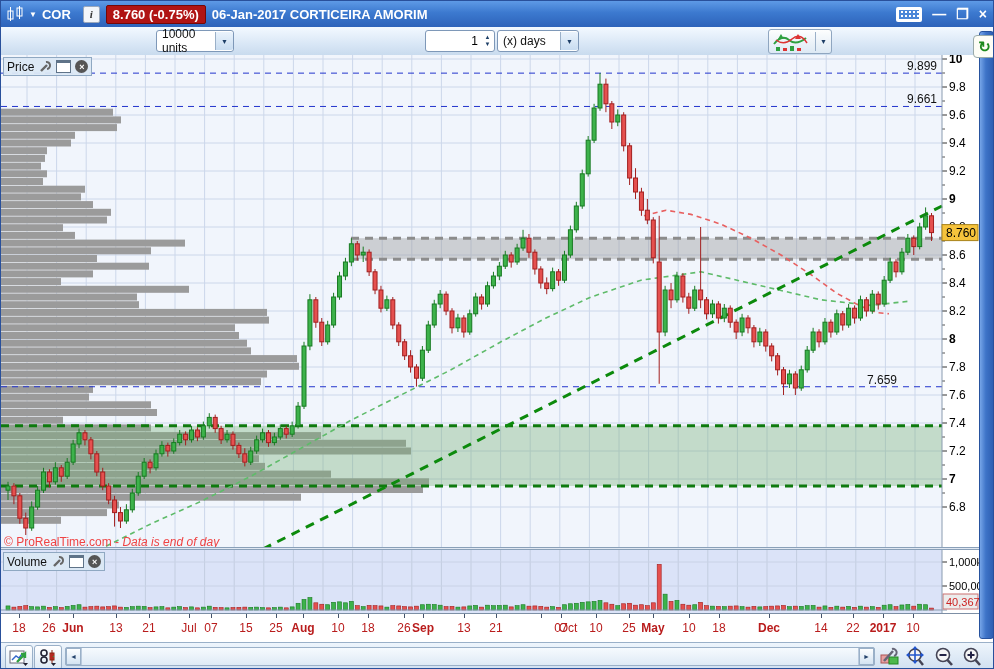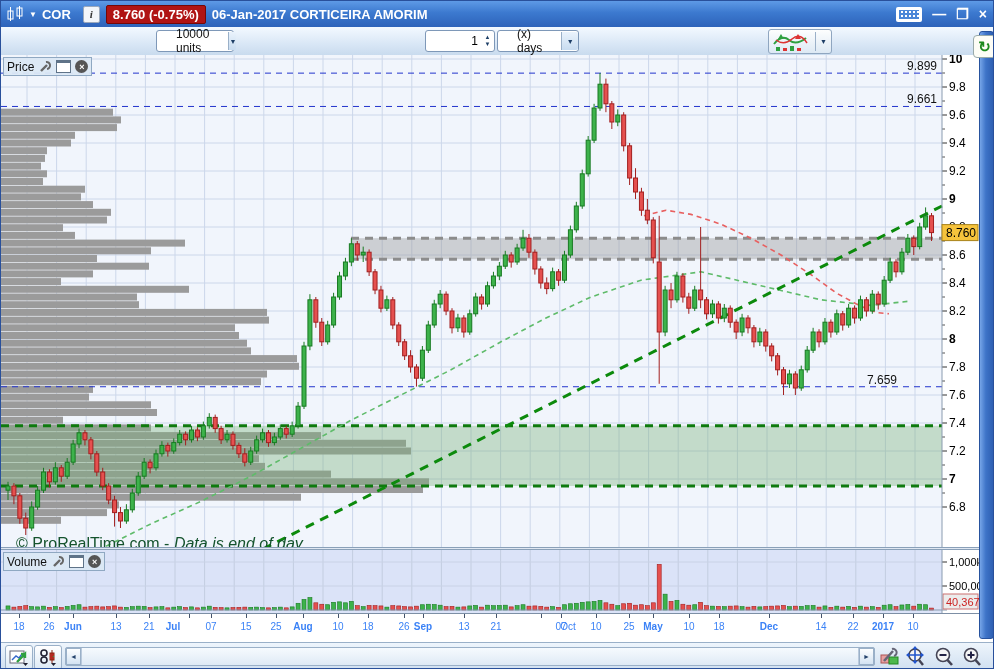--- a/index.html
+++ b/index.html
@@ -23,21 +23,21 @@
   .kbicon{width:26px;height:15px;background:#fff;border-radius:2px;position:relative;}
   .kbicon:after{content:"";position:absolute;left:3px;top:3px;width:20px;height:9px;
     background:repeating-linear-gradient(90deg,#4a86d8 0 2px,transparent 2px 4px),
                repeating-linear-gradient(0deg,#4a86d8 0 2px,transparent 2px 4px);}
   
   .toolbar{left:0;top:26px;width:994px;height:28px;
     background:linear-gradient(180deg,#f3f9ff 0%,#d9e7f6 60%,#c9dbee 100%);
     border-bottom:1px solid #97aec7;}
   .dd{position:absolute;top:3px;height:20px;background:#fff;border:1px solid #7e98b8;
     border-radius:3px;display:flex;align-items:center;font-size:12px;color:#111;}
-  .dd .txt{padding:0 19px;flex:1;}
+  .dd .txt{padding:0 5px;flex:1;}
   .ddbtn{width:17px;height:18px;margin:0;border-left:1px solid #9ab0c8;
     background:linear-gradient(180deg,#eaf3fc,#c8dcf0);display:flex;align-items:center;
     justify-content:center;font-size:7px;color:#1d3e66;border-radius:0 2px 2px 0;}
   .spin{position:absolute;top:3px;height:20px;background:#fff;border:1px solid #7e98b8;
     border-radius:3px;display:flex;align-items:center;font-size:12px;}
   .spin .val{flex:1;text-align:right;padding-right:3px;}
   .spinarrows{width:13px;display:flex;flex-direction:column;align-items:center;
     font-size:6px;color:#1d3e66;line-height:7px;}
   .chartbtn{position:absolute;left:767px;top:2px;width:62px;height:23px;
     background:linear-gradient(180deg,#fdfefe,#dde9f4);border:1px solid #8fa6c0;
@@ -47,27 +47,27 @@
   .panechip{position:absolute;background:rgba(219,232,244,0.95);
     border:1px solid #8fa8c2;display:flex;align-items:center;height:17px;
     font-size:12px;color:#111;padding:0 3px;gap:4px;justify-content:flex-end;}
   .yearchip{position:absolute;background:rgba(255,255,255,0.95);
     border:1px solid #a7b6c6;height:17px;font-size:12px;color:#111;
     display:flex;align-items:center;padding:0 6px;}
   .minic{width:13px;height:11px;background:#fff;border:1px solid #5f7388;position:relative;}
   .minic:after{content:"";position:absolute;left:0;top:0;right:0;height:2px;background:#5f7388;}
   .closec{width:13px;height:13px;border-radius:50%;background:#555;color:#fff;
     display:flex;align-items:center;justify-content:center;font-size:9px;font-weight:bold;}
-  .watermark{position:absolute;left:15px;top:480px;font-size:16px;color:#14532d;}
+  .watermark{position:absolute;left:3px;top:480px;font-size:12px;color:#ef4444;}
   .sep{left:0;top:546px;width:994px;height:3px;background:#dfe7f2;
     border-top:1px solid #8aa0b8;border-bottom:1px solid #8aa0b8;box-sizing:border-box;}
   .volregion{left:0;top:549px;width:994px;height:63px;}
   .xaxis{left:0;top:612px;width:994px;height:29px;background:#fff;
     border-top:1px solid #7d8fa5;box-sizing:border-box;}
-  .xlab{position:absolute;top:7px;font-size:10px;color:#3b82f6;transform:translateX(-50%);white-space:nowrap;}
+  .xlab{position:absolute;top:7px;font-size:12px;color:#b91c1c;transform:translateX(-50%);white-space:nowrap;}
   .xtick{position:absolute;top:0;width:1px;height:4px;background:#44536b;}
   
   .bottombar{left:0;top:641px;width:994px;height:28px;
     background:linear-gradient(180deg,#eef5fc,#cfdff0);border-top:1px solid #9ab0c8;}
   .toolbtn{position:absolute;top:2px;width:26px;height:23px;border:1px solid #9ab0c8;
     border-radius:3px;background:linear-gradient(180deg,#fff,#dce9f5);
     display:flex;align-items:center;justify-content:center;}
   .hscroll{position:absolute;left:64px;top:4px;width:808px;height:17px;
     background:#e9eff8;border:1px solid #9ab0c8;border-radius:2px;display:flex;}
   .harrow{width:15px;height:100%;background:linear-gradient(180deg,#fdfeff,#d4e3f2);
@@ -1047,21 +1047,21 @@
       <span class="xlab" style="left: 18px;">18</span>
       <div class="xtick" style="left: 48px;"></div>
       <span class="xlab" style="left: 48px;">26</span>
       <div class="xtick" style="left: 72px;"></div>
       <span class="xlab" style="left: 72px; font-weight: bold;">Jun</span>
       <div class="xtick" style="left: 115px;"></div>
       <span class="xlab" style="left: 115px;">13</span>
       <div class="xtick" style="left: 148px;"></div>
       <span class="xlab" style="left: 148px;">21</span>
       <div class="xtick" style="left: 188px;"></div>
-      <span class="xlab" style="left: 172px; font-weight: bold;">Jul</span>
+      <span class="xlab" style="left: 188px; font-weight: normal;">Jul</span>
       <div class="xtick" style="left: 210px;"></div>
       <span class="xlab" style="left: 210px;">07</span>
       <div class="xtick" style="left: 245px;"></div>
       <span class="xlab" style="left: 245px;">15</span>
       <div class="xtick" style="left: 275px;"></div>
       <span class="xlab" style="left: 275px;">25</span>
       <div class="xtick" style="left: 302px;"></div>
       <span class="xlab" style="left: 302px; font-weight: bold;">Aug</span>
       <div class="xtick" style="left: 337px;"></div>
       <span class="xlab" style="left: 337px;">10</span>

